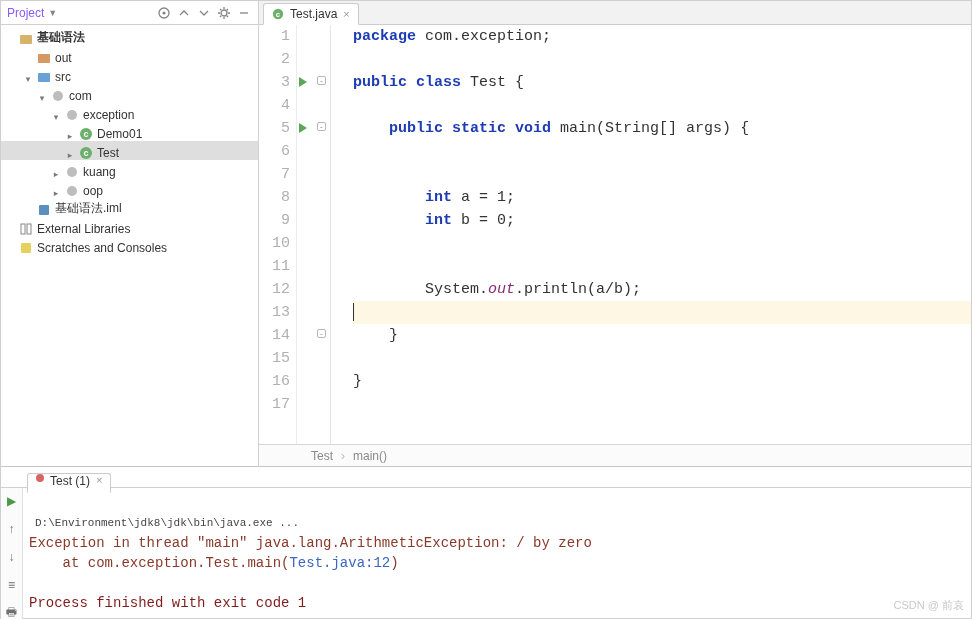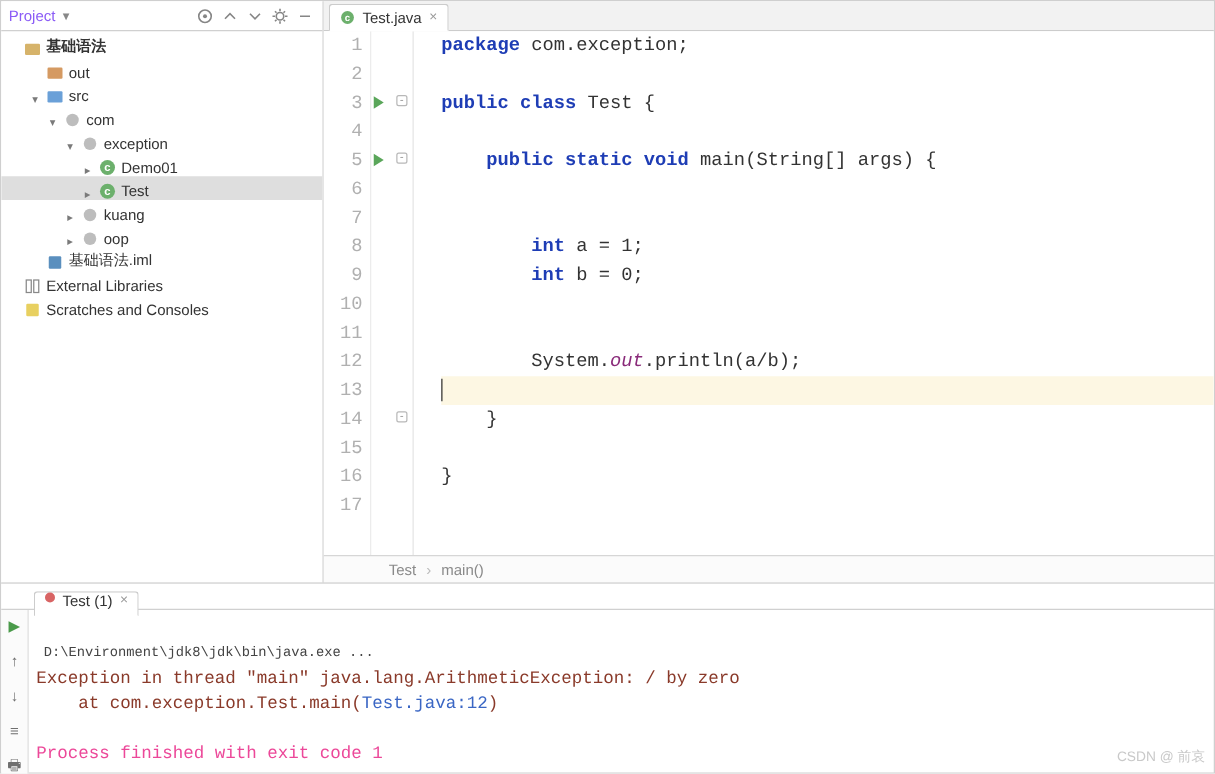--- a/index.html
+++ b/index.html
@@ -73,21 +73,21 @@
   .run-tab{display:flex;gap:6px;height:20px;padding:0 8px;border:1px solid #ccc;border-bottom:1px solid #fff;border-radius:3px 3px 0 0;background:#fff;position:relative;top:6px}
   .run-tab .mark{width:8px;height:8px;border-radius:50%;background:#d86464}
   .run-tab .x{color:#999;font-size:11px}
   .run-body{flex:1;display:flex}
   .run-gutter{width:22px;border-right:1px solid #e0e0e0;display:flex;flex-direction:column;align-items:center;padding-top:6px;gap:14px;color:#6f6f6f;background:#fbfbfb}
   .run-gutter .rg{width:14px;height:14px;display:flex;align-items:center;justify-content:center;font-size:12px}
   .console{flex:1;font-family:Consolas,"Courier New",monospace;font-size:14px;line-height:20px;padding:4px 6px;white-space:pre;color:#333;overflow:hidden}
   .console .path{color:#444}
   .console .err{color:#8a3a2a}
   .console .link{color:#3a66c4;}
-  .console .ok{color:#ec4899}
+  .console .ok{color:#7f1d1d}
 
   
   .wm{position:absolute;right:8px;bottom:6px;color:#c9c9c9;font-size:11px}
 </style>
 </head>
 <body>
 
 <div class="root">
   <div class="top">
 

